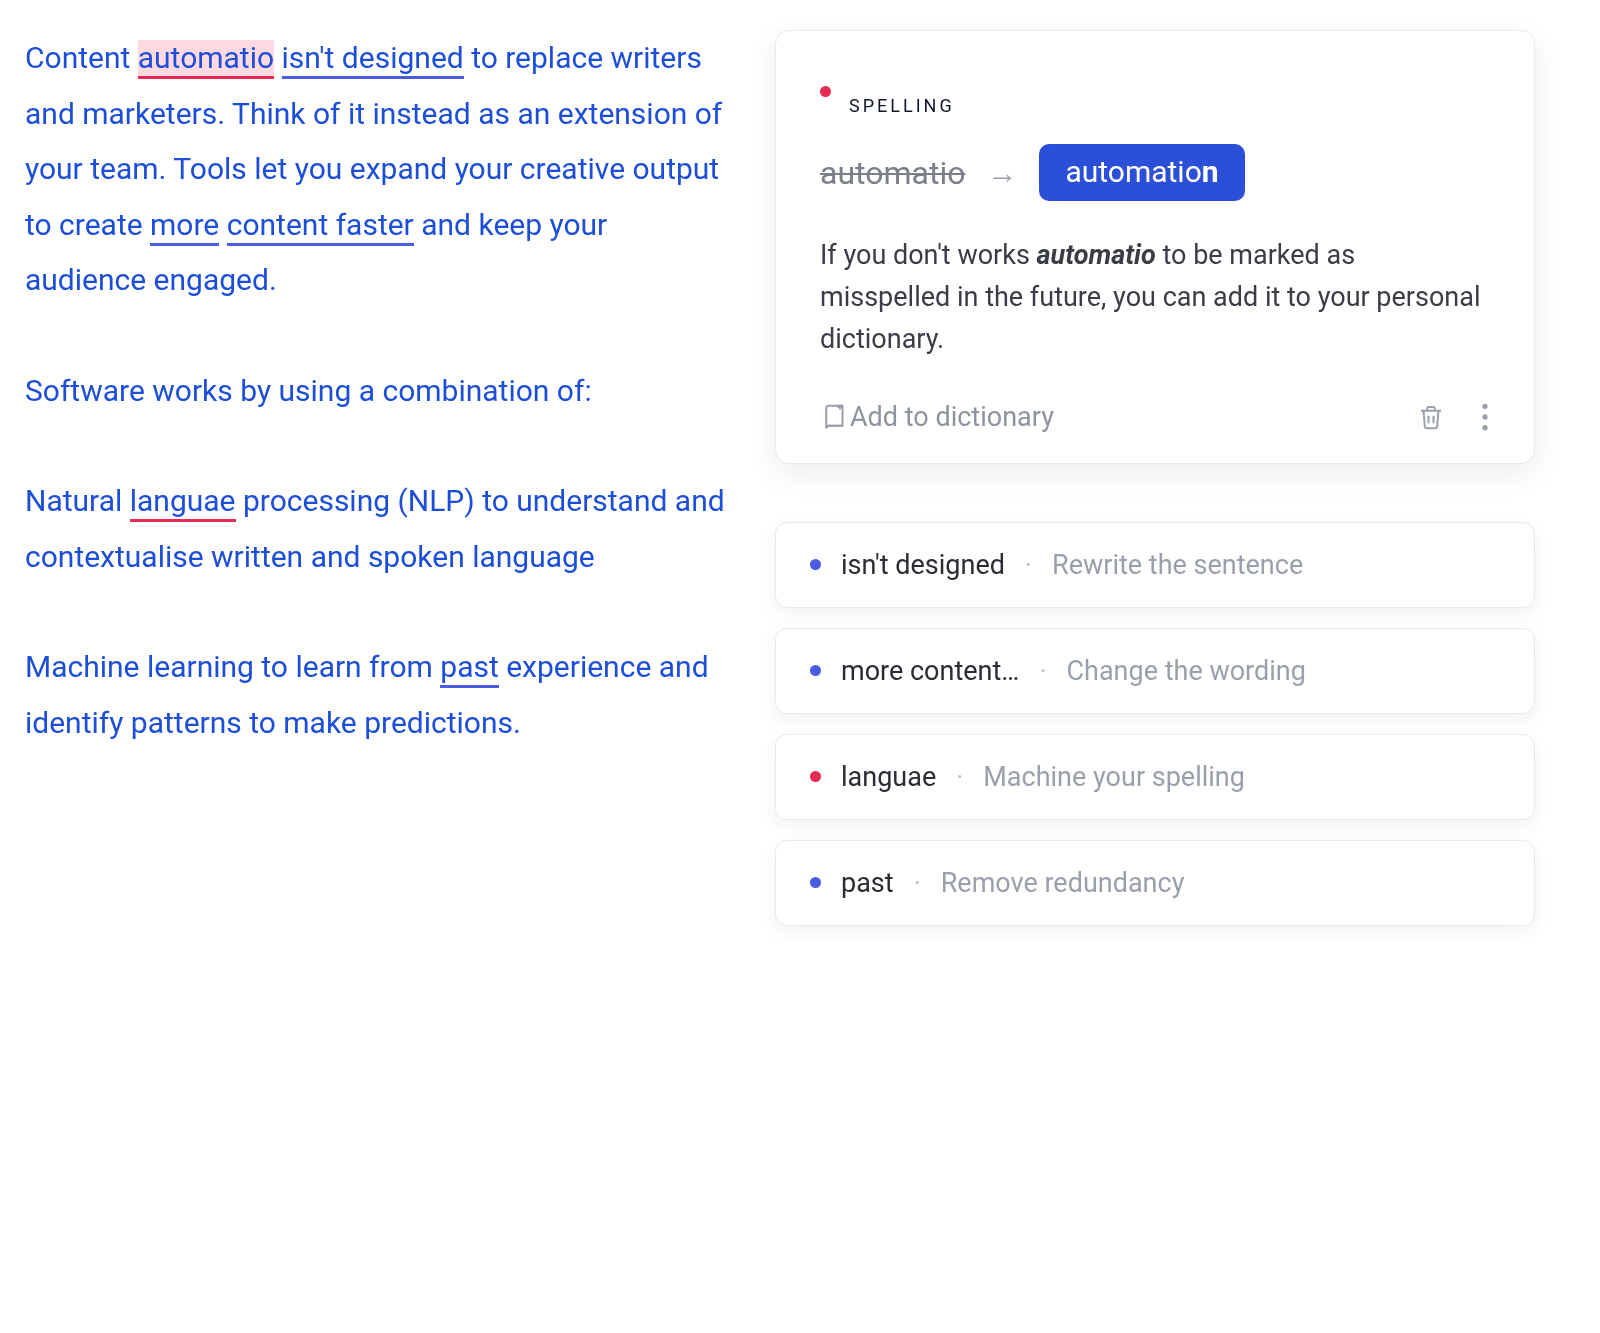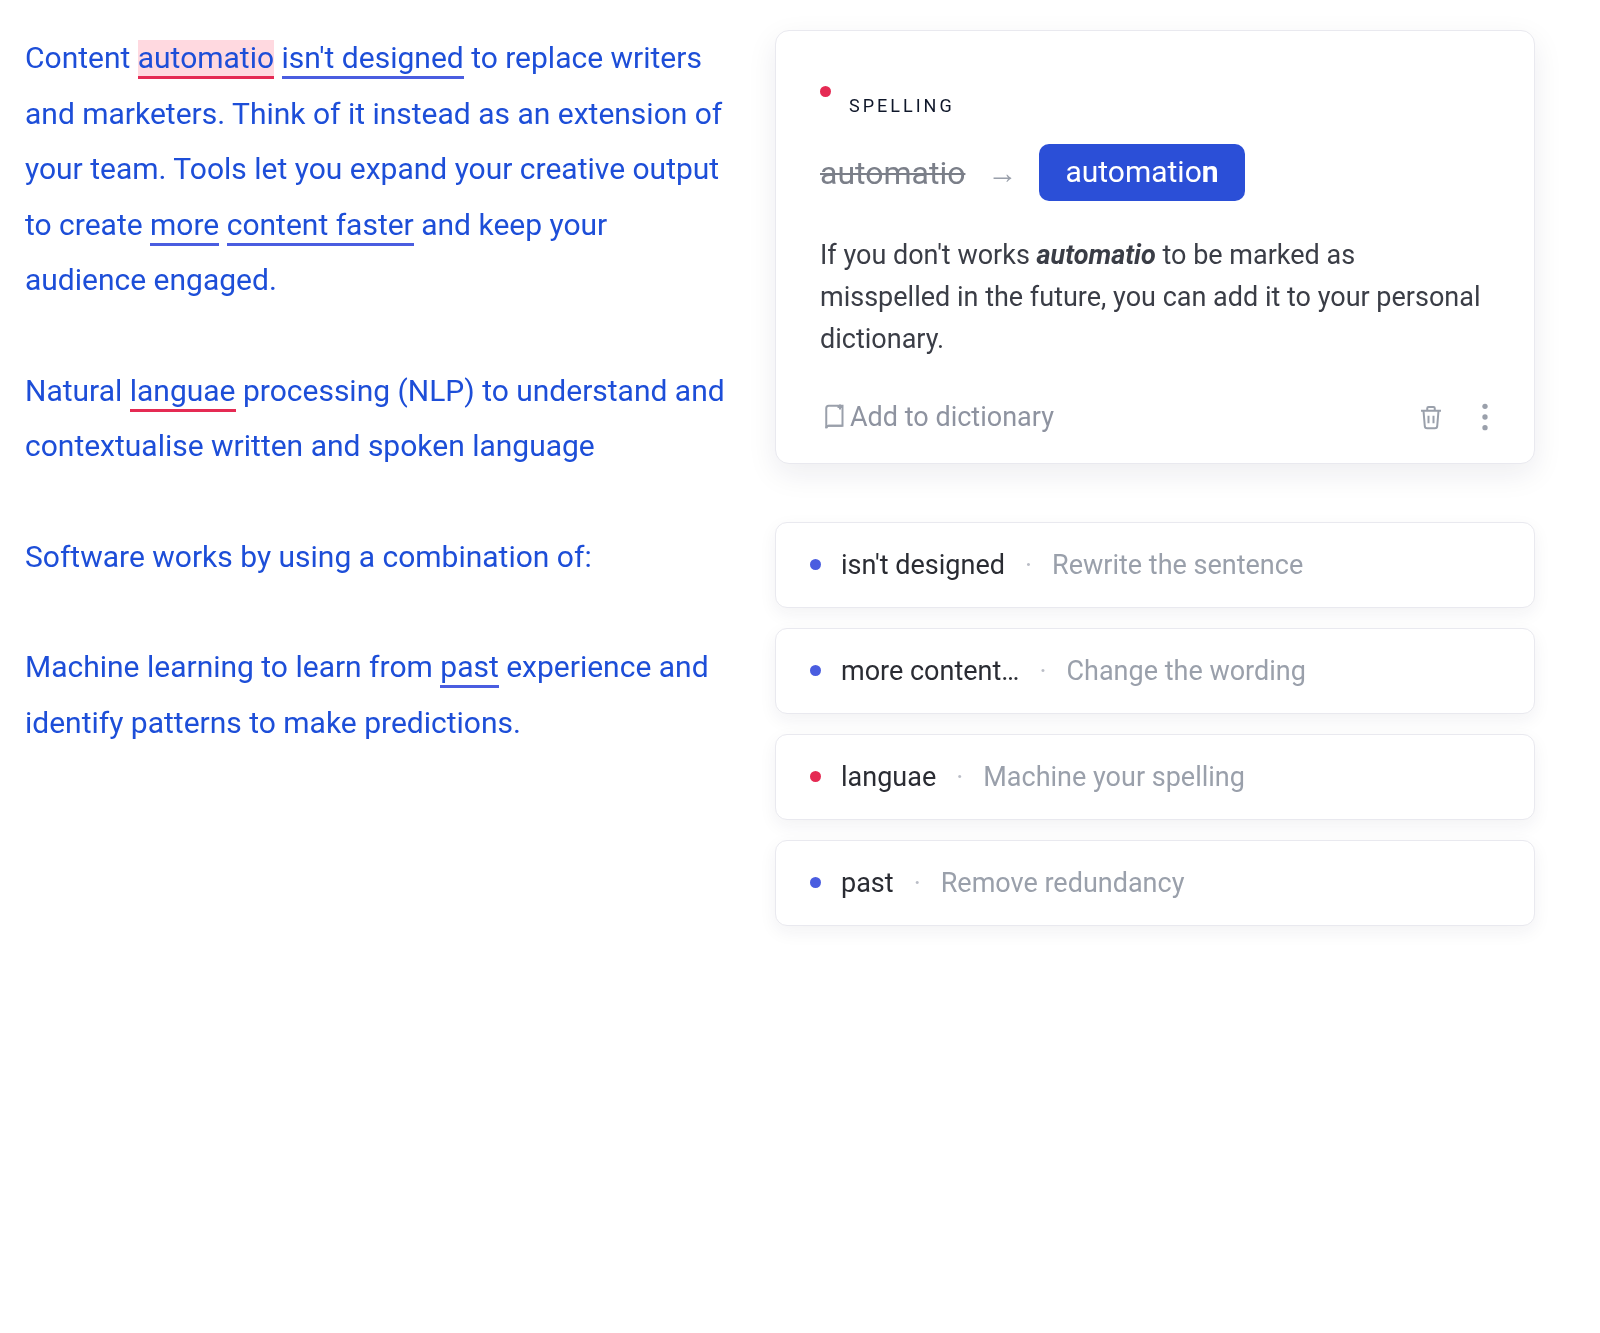--- a/index.html
+++ b/index.html
@@ -139,25 +139,25 @@
     .mini .hint { color: #9aa0ab; }
   </style>
 </head>
 <body>
 
 <div class="editor">
   <p>
     <span>Content </span><span class="hl-red">automatio</span><span> </span><span class="ul-blue">isn't designed</span><span> to replace writers and marketers. Think of it instead as an extension of your team. Tools let you expand your creative output to create </span><span class="ul-blue">more</span><span> </span><span class="ul-blue">content faster</span><span> and keep your audience engaged.</span>
   </p>
 
+  <p>Software works by using a combination of:</p>
+
   <p>
     <span>Natural </span><span class="ul-red">languae</span><span> processing (NLP) to understand and contextualise written and spoken language</span>
   </p>
-
-  <p>Software works by using a combination of:</p>
 
   <p>
     <span>Machine learning to learn from </span><span class="ul-blue">past</span><span> experience and identify patterns to make predictions.</span>
   </p>
 </div>
 
 <div class="panel">
 
   <div class="card">
     <div class="card-header">

